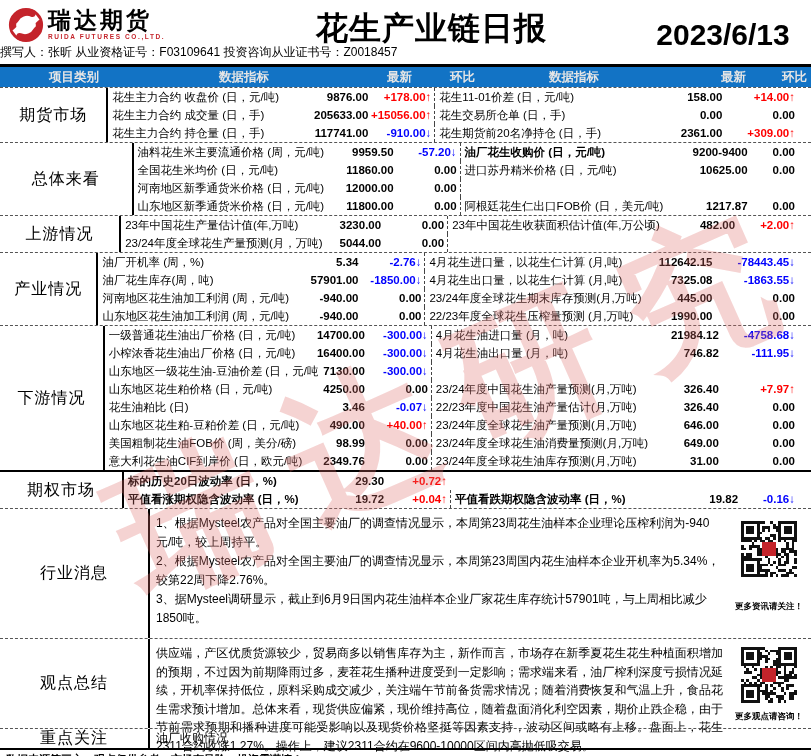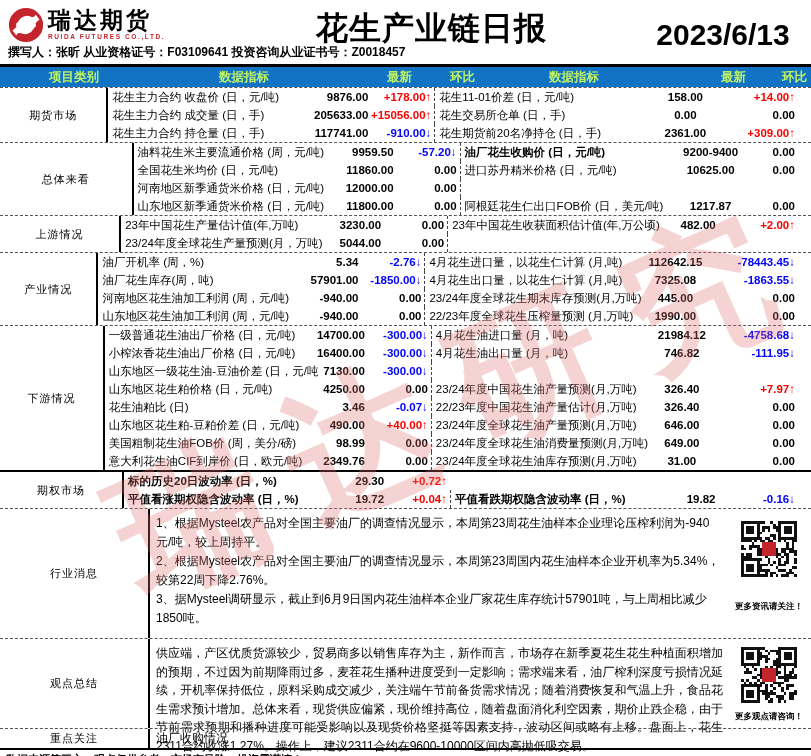--- a/index.html
+++ b/index.html
@@ -6,47 +6,47 @@
   html,body { width:811px; background:#fff; font-family:"Liberation Sans","DejaVu Sans",sans-serif; color:#000; }
   .page { position:relative; width:811px; height:756px; overflow:hidden; background:#fff; }
 
   
   .hdr { display:flex; align-items:flex-start; padding:7px 8px 0 8px; height:42px;gap:19px; }
   .logo { display:flex; align-items:flex-start; width:212px; gap:4px; }
   .logo-cn { font-size:23px; font-weight:bold; letter-spacing:3px; line-height:26px; }
   .logo-en { font-size:6.5px; color:#c4242b; letter-spacing:1.6px; font-weight:bold; }
   .title { flex:1; text-align:center; font-size:32px; font-weight:bold; letter-spacing:1px; }
   .date  { width:160px; text-align:center; font-size:30px; font-weight:bold; padding-top:3px;margin-top:8px; }
-  .writer { font-size:12px; font-weight:bold; padding:2px 0 3px 8px; }
+  .writer { font-size:12px; font-weight:normal; padding:2px 0 3px 0; }
   .thickline { border-top:3px solid #000; }
 
   
-  .thead { display:flex; background:#1273c5; color:#bef264; font-weight:bold;
+  .thead { display:flex; background:#1273c5; color:#e5e5e5; font-weight:bold;
            height:20px; align-items:center; font-size:12.5px; }
   .thead .c1{width:148px;text-align:center;}
   .thead .c2{width:192px;text-align:center;}
   .thead .c3{width:72px;text-align:right;}
   .thead .c4{width:66px;text-align:right;padding-right:3px;}
   .thead .c5{width:192px;text-align:center;}
   .thead .c6{width:76px;text-align:right;}
   .thead .c7{flex:1;text-align:right;padding-right:4px;}
 
   .section { display:flex; border-top:1.5px dashed #555; }
   .section.solid-top { border-top:2px solid #000; }
   .cat { width:148px; display:flex; align-items:center; justify-content:center;
-         font-size:11px; letter-spacing:1px; }
+         font-size:16px; letter-spacing:1px; }
   .rows { flex:1; border-left:2px solid #000; }
   .row { display:flex; align-items:center; height:18px; font-size:11.5px; }
   .cell { white-space:nowrap; overflow:visible; }
   .l-label { width:190px; padding-left:4px; }
   .l-val   { width:70px; text-align:right; font-weight:bold; }
   .l-chg   { width:66px; text-align:right; font-weight:bold; padding-right:3px; }
   .rhalf   { display:flex; flex:1; height:100%; align-items:center; border-left:1.5px dashed #444;gap:25px; }
   .r-label { width:188px; padding-left:4px; }
-  .r-val   { width:74px; text-align:center; font-weight:bold; }
+  .r-val   { width:74px; text-align:right; font-weight:bold; }
   .r-chg   { flex:1; text-align:right; font-weight:bold; padding-right:16px; }
   .up   { color:#fe0000; }
   .down { color:#0000fe; }
   .bold-labels .l-label, .bold-labels .r-label { font-weight:bold; }
   .rb .r-label { font-weight:bold; }
 
   
   .freerows { flex:1; border-left:2px solid #000; display:flex; }
   .freetext { flex:1; padding:5px 4px 0 6px; font-size:12px; line-height:19px; }
   .sumtext  { line-height:18.5px; text-align:justify; }

